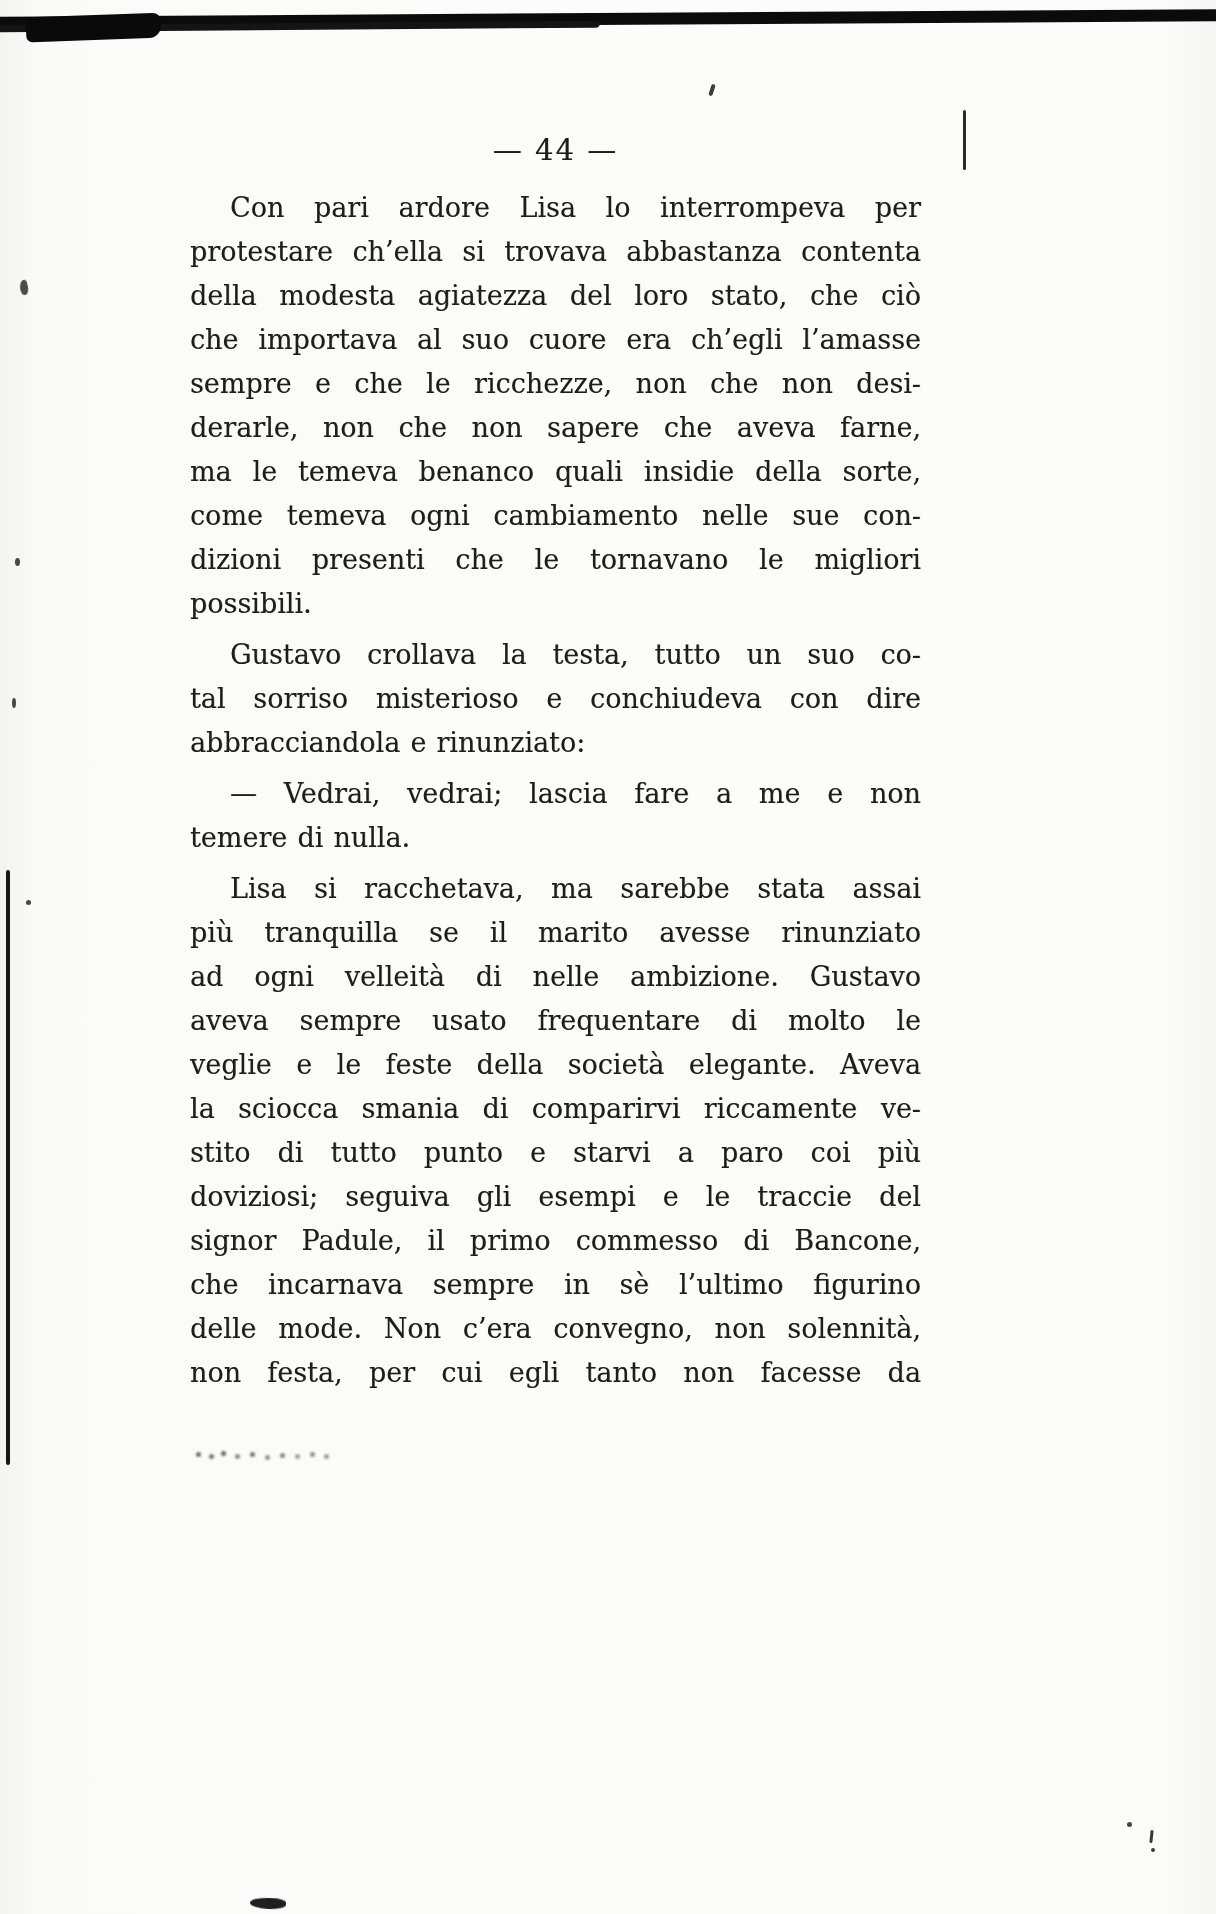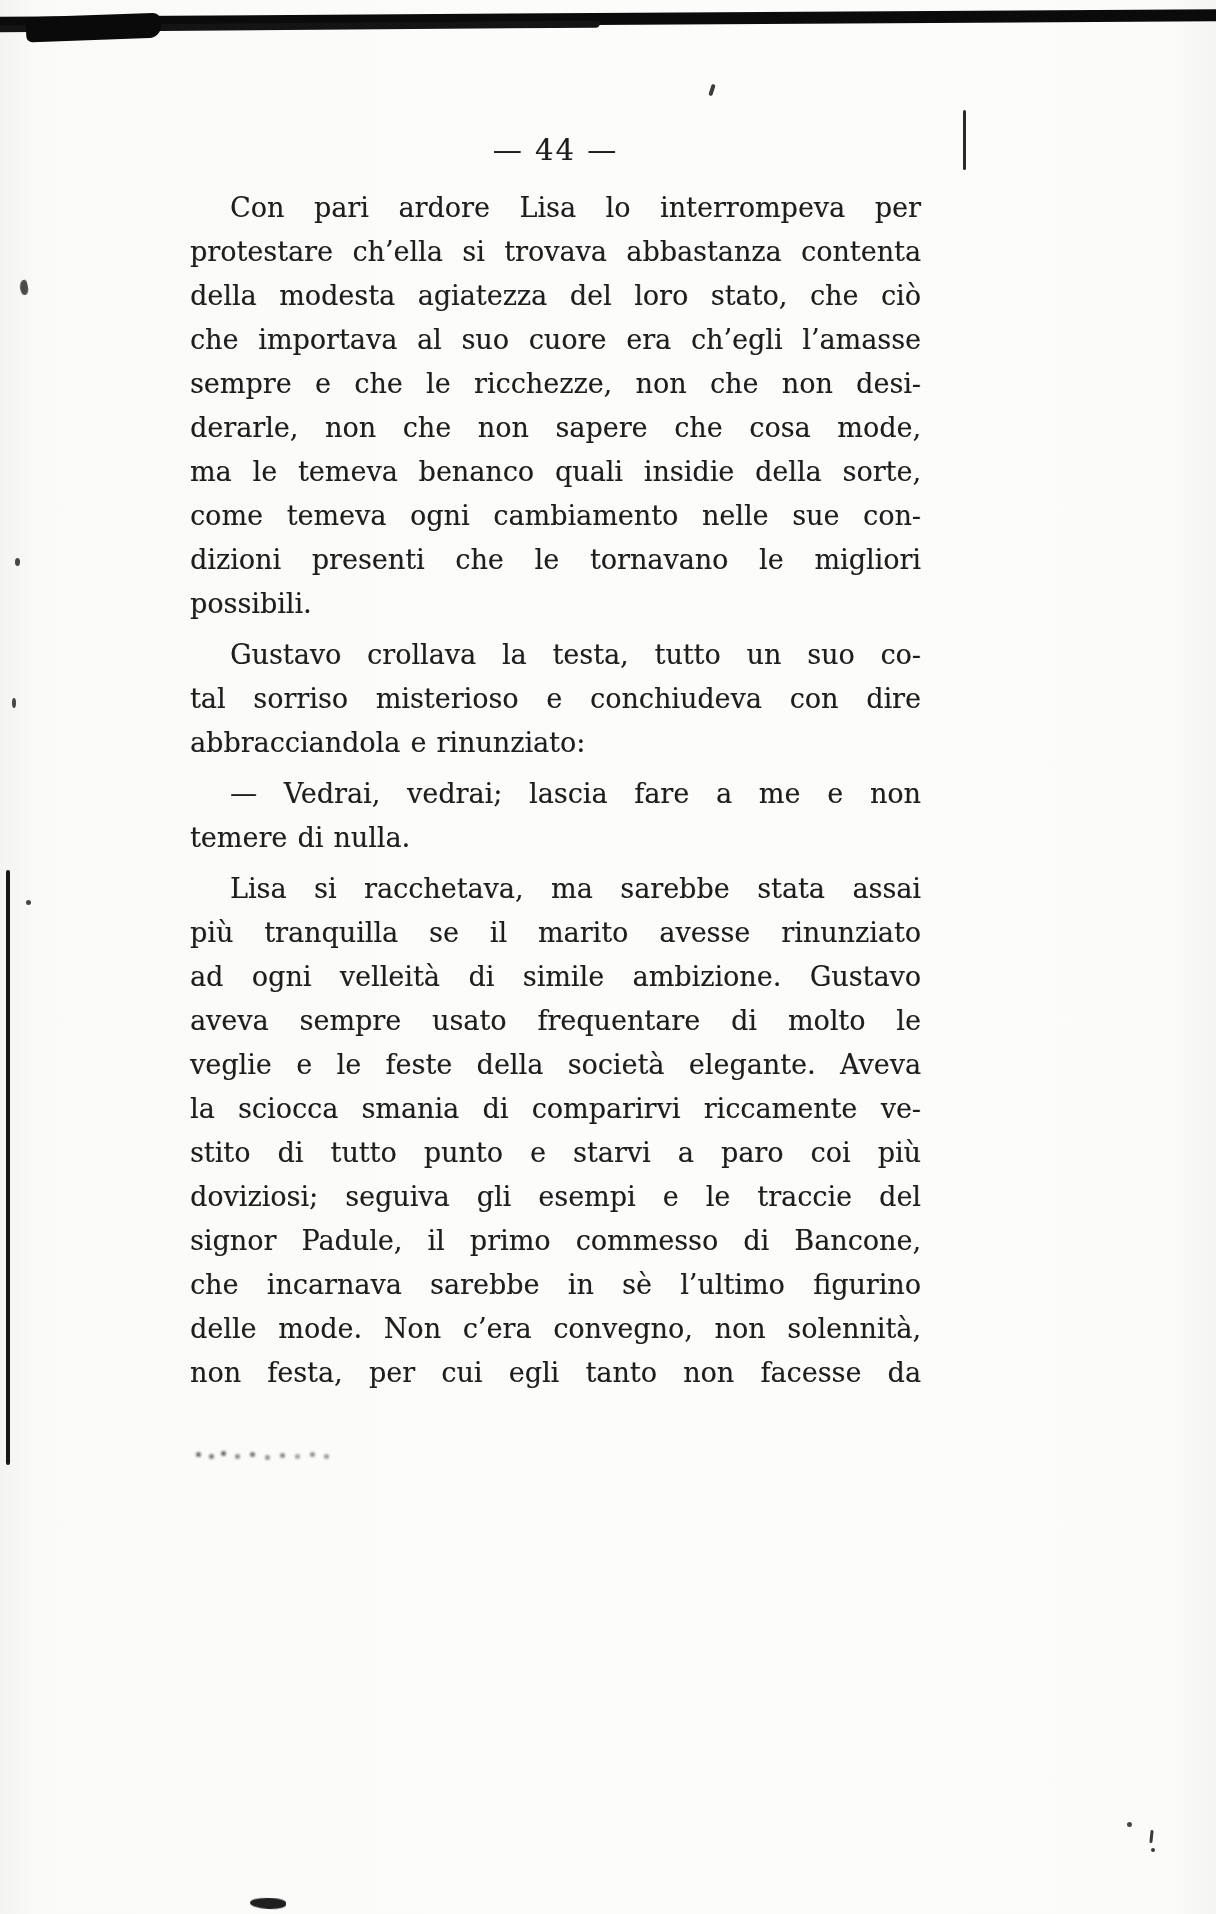--- a/index.html
+++ b/index.html
@@ -116,47 +116,47 @@
   <div class="content">
 
     <div class="page-number">— 44 —</div>
 
     <p class="para">
       <span class="line indent">Con pari ardore Lisa lo interrompeva per</span>
       <span class="line">protestare ch’ella si trovava abbastanza contenta</span>
       <span class="line">della modesta agiatezza del loro stato, che ciò</span>
       <span class="line">che importava al suo cuore era ch’egli l’amasse</span>
       <span class="line">sempre e che le ricchezze, non che non desi-</span>
-      <span class="line">derarle, non che non sapere che cosa mode,</span>
+      <span class="line">derarle, non che non sapere che aveva farne,</span>
       <span class="line">ma le temeva benanco quali insidie della sorte,</span>
       <span class="line">come temeva ogni cambiamento nelle sue con-</span>
       <span class="line">dizioni presenti che le tornavano le migliori</span>
       <span class="line endline">possibili.</span>
     </p>
 
     <p class="para">
       <span class="line indent">Gustavo crollava la testa, tutto un suo co-</span>
       <span class="line">tal sorriso misterioso e conchiudeva con dire</span>
       <span class="line endline">abbracciandola e rinunziato:</span>
     </p>
 
     <p class="para">
       <span class="line indent">— Vedrai, vedrai; lascia fare a me e non</span>
       <span class="line endline">temere di nulla.</span>
     </p>
 
     <p class="para">
       <span class="line indent">Lisa si racchetava, ma sarebbe stata assai</span>
       <span class="line">più tranquilla se il marito avesse rinunziato</span>
-      <span class="line">ad ogni velleità di simile ambizione. Gustavo</span>
+      <span class="line">ad ogni velleità di nelle ambizione. Gustavo</span>
       <span class="line">aveva sempre usato frequentare di molto le</span>
       <span class="line">veglie e le feste della società elegante. Aveva</span>
       <span class="line">la sciocca smania di comparirvi riccamente ve-</span>
       <span class="line">stito di tutto punto e starvi a paro coi più</span>
       <span class="line">doviziosi; seguiva gli esempi e le traccie del</span>
       <span class="line">signor Padule, il primo commesso di Bancone,</span>
-      <span class="line">che incarnava sarebbe in sè l’ultimo figurino</span>
+      <span class="line">che incarnava sempre in sè l’ultimo figurino</span>
       <span class="line">delle mode. Non c’era convegno, non solennità,</span>
       <span class="line">non festa, per cui egli tanto non facesse da</span>
     </p>
 
   </div>
 </div>
 
 </body></html>

